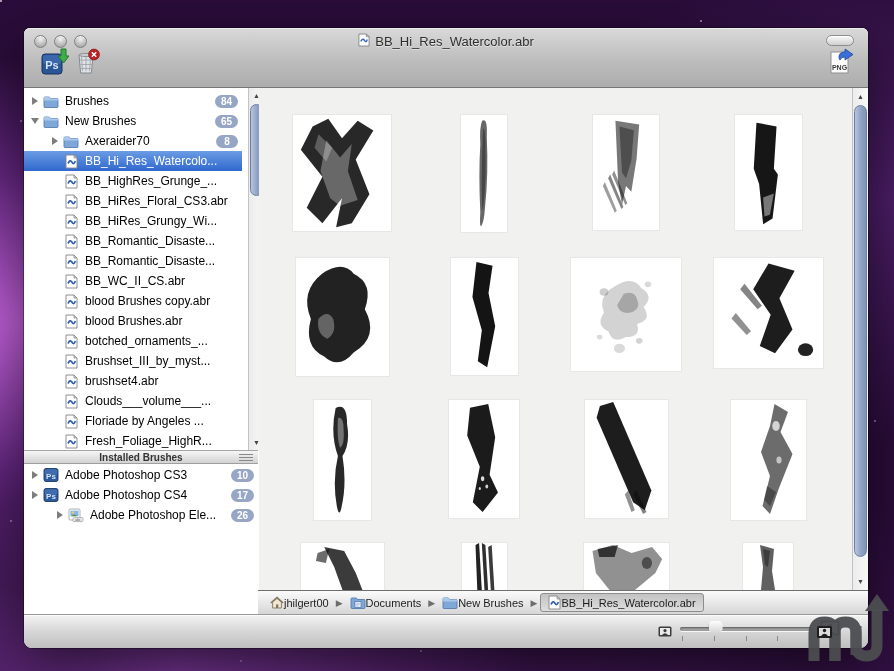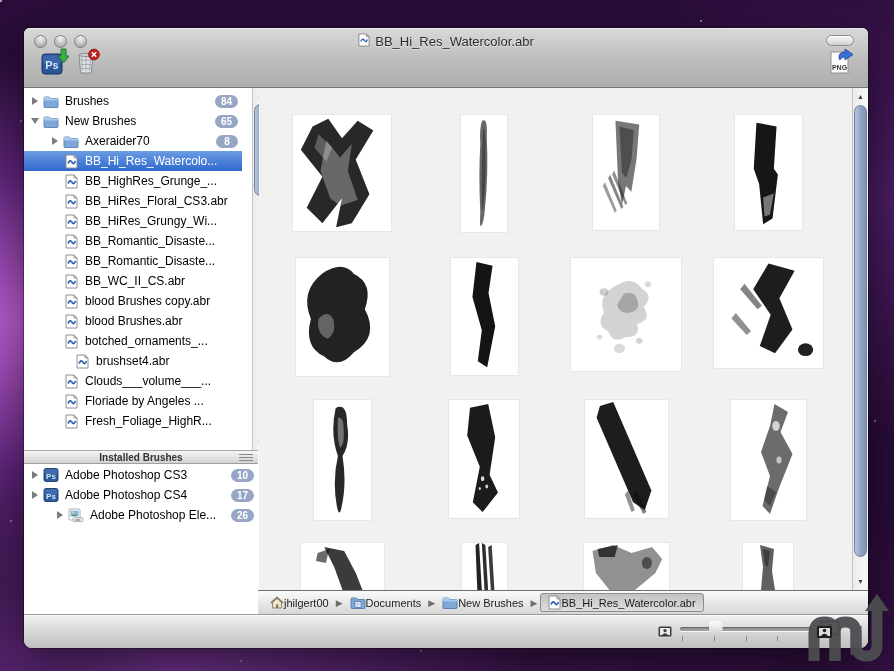--- a/index.html
+++ b/index.html
@@ -38,21 +38,21 @@
 
   .pill { position:absolute; right:14px; top:7px; width:28px; height:11px; border-radius:6px;
     background:linear-gradient(#fafafa,#cfcfcf); border:1px solid #8d8d8d; box-shadow:inset 0 1px 0 #fff; }
 
   .tb-btn { position:absolute; top:22px; width:54px; display:flex; flex-direction:column; align-items:center; cursor:default; }
   .tb-btn .ic { height:26px; display:flex; align-items:flex-end; }
   .tb-btn .lb { font-size:11px; color:#1d1d1d; margin-top:14px; text-shadow:0 1px 0 rgba(255,255,255,.45); }
   .tb-install { left:4px; } .tb-delete { left:36px; } .tb-export { right:0px; }
 
   
-  .sidebar { position:absolute; left:0; top:60px; width:245px; height:526px; background:#fff; border-right:1px solid #ec4899; }
+  .sidebar { position:absolute; left:0; top:60px; width:245px; height:526px; background:#fff; border-right:5px solid #ec4899; }
   .sb-rows { position:absolute; left:0; top:3px; width:218px; height:359px; overflow:hidden; }
   .sb-row { height:20px; display:flex; align-items:center; font-size:12px; color:#000; white-space:nowrap; overflow:hidden; }
   .sb-row.sel { background:linear-gradient(#6b9ce3,#3068cf); color:#fff; }
   .disc { width:14px; flex:0 0 14px; display:flex; justify-content:center; align-items:center; }
   .disc.collapsed::after { content:""; border-left:6px solid #7d7d7d; border-top:4px solid transparent; border-bottom:4px solid transparent; }
   .disc.expanded::after { content:""; border-top:6px solid #7d7d7d; border-left:4px solid transparent; border-right:4px solid transparent; }
   .sb-ic { width:18px; flex:0 0 18px; display:flex; justify-content:center; }
   .sb-label { margin-left:5px; flex:1 1 auto; overflow:hidden; }
   .badge { flex:0 0 auto; margin:0 4px 0 6px; min-width:22px; padding:0 6px; height:13px; border-radius:7px;
     background:#97a6c5; color:#fff; font-size:10px; font-weight:bold; line-height:13px; text-align:center; }
@@ -310,21 +310,32 @@
             <span class="disc"></span>
             <span class="sb-ic">
               <svg viewBox="0 0 13 15" width="13" height="15">
                 <path d="M1,1 L9,1 L12,4 L12,14 L1,14 Z" fill="#fff" stroke="#858585" stroke-width="0.9"></path>
                 <path d="M9,1 L9,4 L12,4 Z" fill="#d6d6d6" stroke="#858585" stroke-width="0.7"></path>
                 <path d="M3,9.5 Q5,5 7,8.2 Q9,11.4 10.3,7" fill="none" stroke="#2f5fb0" stroke-width="1.7"></path>
               </svg>
             </span>
             <span class="sb-label">botched_ornaments_...</span>
           </div>
-          <div class="sb-row" style="padding-left: 35px;">
+          <div class="sb-row" style="padding-left: 24px;">
+            <span class="disc"></span>
+            <span class="sb-ic">
+              <svg viewBox="0 0 13 15" width="13" height="15">
+                <path d="M1,1 L9,1 L12,4 L12,14 L1,14 Z" fill="#fff" stroke="#858585" stroke-width="0.9"></path>
+                <path d="M9,1 L9,4 L12,4 Z" fill="#d6d6d6" stroke="#858585" stroke-width="0.7"></path>
+                <path d="M3,9.5 Q5,5 7,8.2 Q9,11.4 10.3,7" fill="none" stroke="#2f5fb0" stroke-width="1.7"></path>
+              </svg>
+            </span>
+            <span class="sb-label">Brushset_III_by_myst...</span>
+          </div>
+          <div class="sb-row" style="padding-left: 24px;">
             <span class="disc"></span>
             <span class="sb-ic">
               <svg viewBox="0 0 13 15" width="13" height="15">
                 <path d="M1,1 L9,1 L12,4 L12,14 L1,14 Z" fill="#fff" stroke="#858585" stroke-width="0.9"></path>
                 <path d="M9,1 L9,4 L12,4 Z" fill="#d6d6d6" stroke="#858585" stroke-width="0.7"></path>
                 <path d="M3,9.5 Q5,5 7,8.2 Q9,11.4 10.3,7" fill="none" stroke="#2f5fb0" stroke-width="1.7"></path>
               </svg>
             </span>
             <span class="sb-label">brushset4.abr</span>
           </div>

